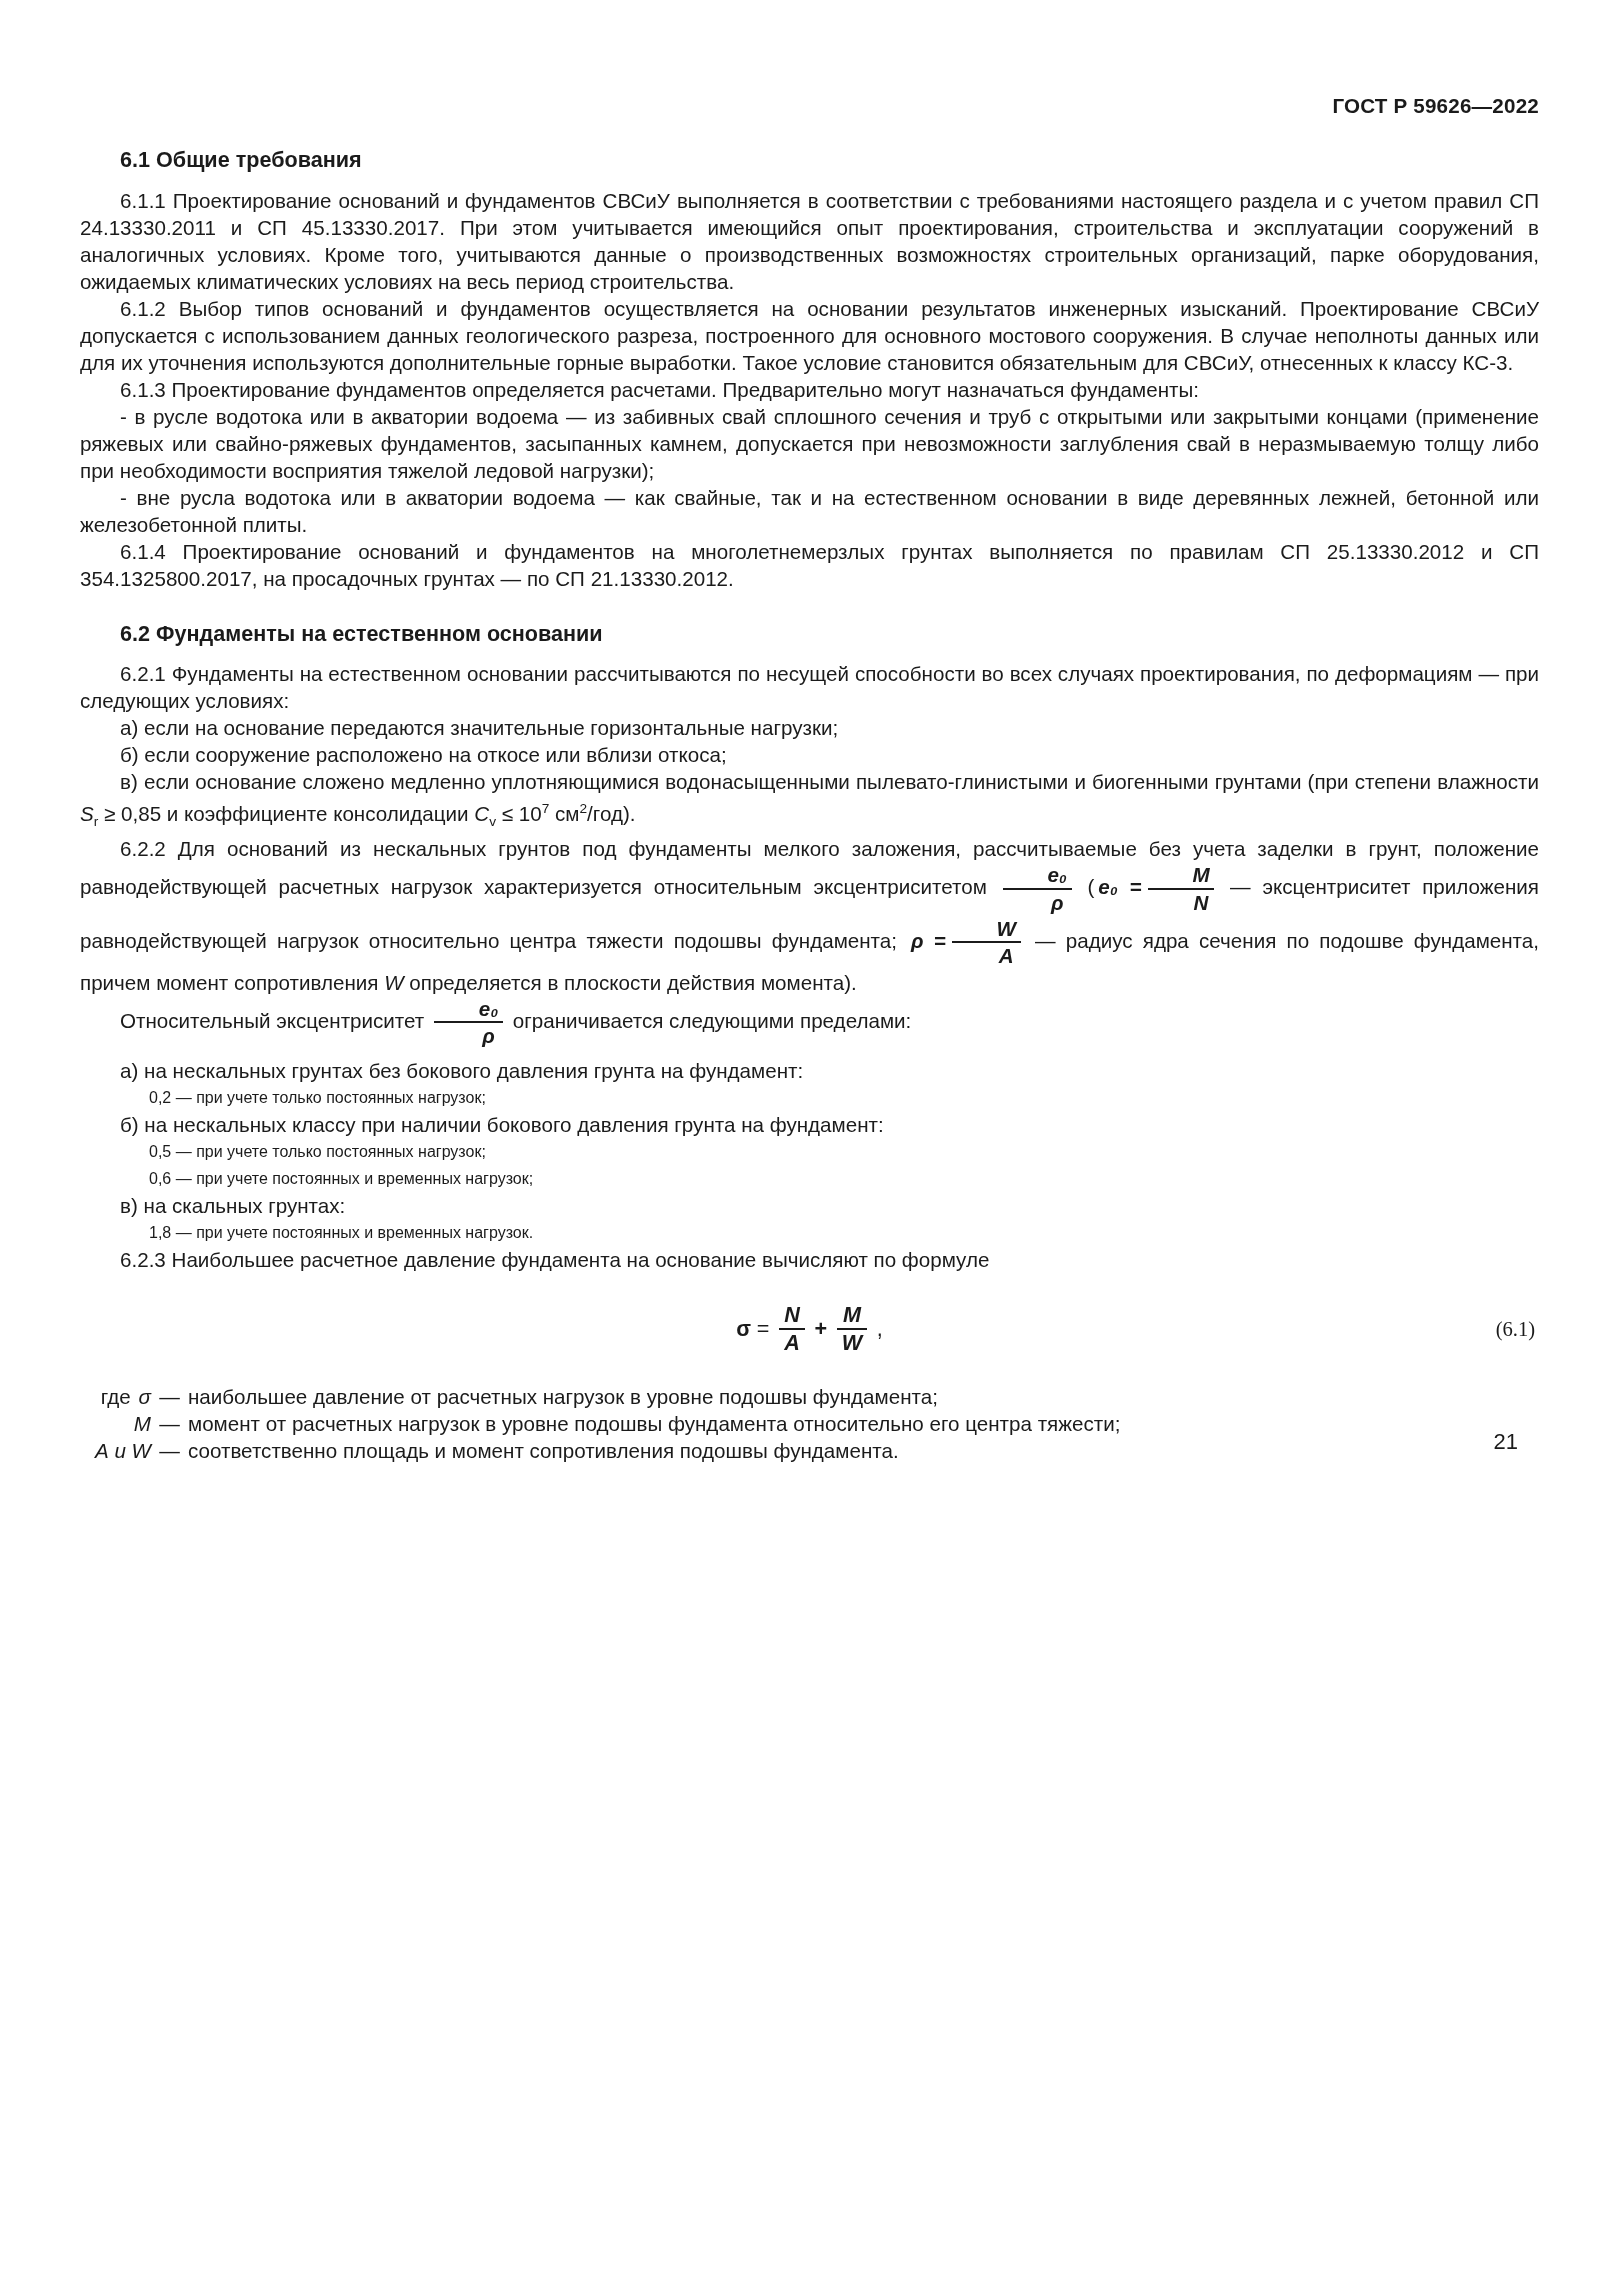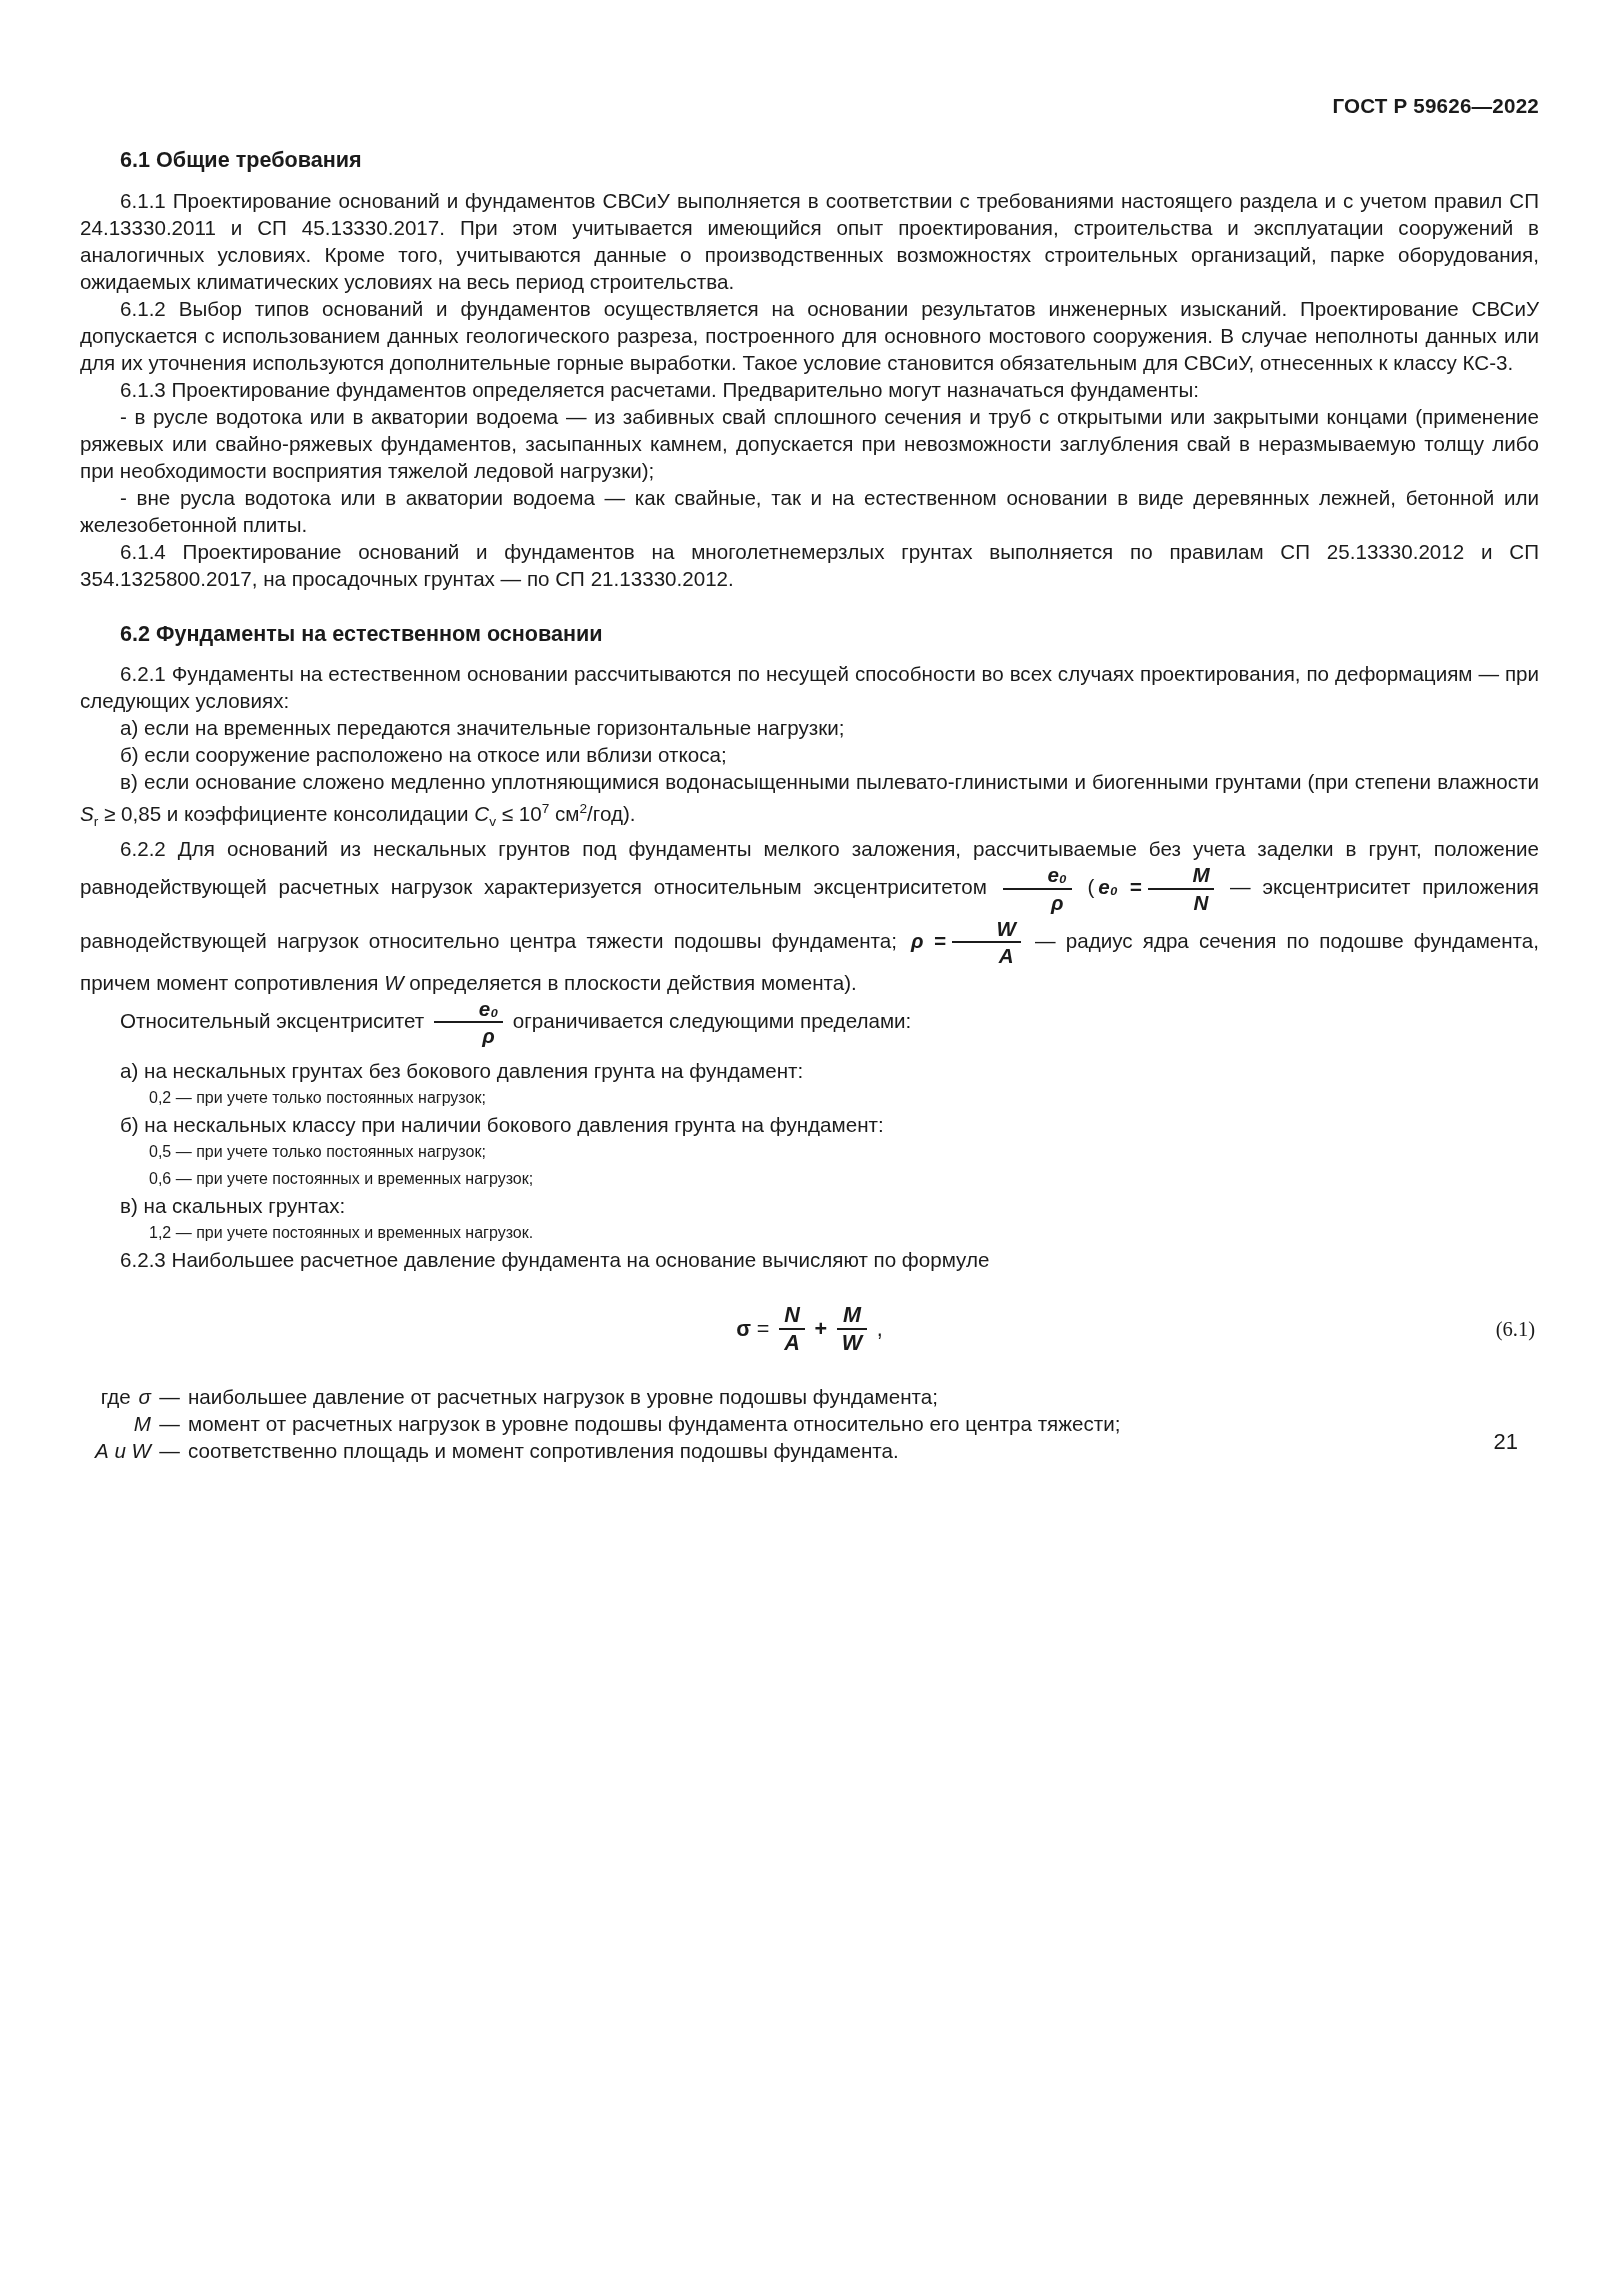--- a/index.html
+++ b/index.html
@@ -110,21 +110,21 @@
     <p class="body">6.1.1  Проектирование оснований и фундаментов СВСиУ выполняется в соответствии с требованиями настоящего раздела и с учетом правил СП 24.13330.2011 и СП 45.13330.2017. При этом учитывается имеющийся опыт проектирования, строительства и эксплуатации сооружений в аналогичных условиях. Кроме того, учитываются данные о производственных возможностях строительных организаций, парке оборудования, ожидаемых климатических условиях на весь период строительства.</p>
     <p class="body">6.1.2  Выбор типов оснований и фундаментов осуществляется на основании результатов инженерных изысканий. Проектирование СВСиУ допускается с использованием данных геологического разреза, построенного для основного мостового сооружения. В случае неполноты данных или для их уточнения используются дополнительные горные выработки. Такое условие становится обязательным для СВСиУ, отнесенных к классу КС-3.</p>
     <p class="body">6.1.3  Проектирование фундаментов определяется расчетами. Предварительно могут назначаться фундаменты:</p>
     <p class="body">- в русле водотока или в акватории водоема — из забивных свай сплошного сечения и труб с открытыми или закрытыми концами (применение ряжевых или свайно-ряжевых фундаментов, засыпанных камнем, допускается при невозможности заглубления свай в неразмываемую толщу либо при необходимости восприятия тяжелой ледовой нагрузки);</p>
     <p class="body">- вне русла водотока или в акватории водоема — как свайные, так и на естественном основании в виде деревянных лежней, бетонной или железобетонной плиты.</p>
     <p class="body">6.1.4  Проектирование оснований и фундаментов на многолетнемерзлых грунтах выполняется по правилам СП 25.13330.2012 и СП 354.1325800.2017, на просадочных грунтах — по СП 21.13330.2012.</p>
 
     <h2 class="sub">6.2  Фундаменты на естественном основании</h2>
 
     <p class="body">6.2.1  Фундаменты на естественном основании рассчитываются по несущей способности во всех случаях проектирования, по деформациям — при следующих условиях:</p>
-    <p class="body">а)  если на временных передаются значительные горизонтальные нагрузки;</p>
+    <p class="body">а)  если на основание передаются значительные горизонтальные нагрузки;</p>
     <p class="body">б)  если сооружение расположено на откосе или вблизи откоса;</p>
     <p class="body"><span>в)  если основание сложено медленно уплотняющимися водонасыщенными пылевато-глинистыми и биогенными грунтами (при степени влажности </span><span class="sym">S</span><sub>r</sub><span> ≥ 0,85 и коэффициенте консолидации </span><span class="sym">C</span><sub>v</sub><span> ≤ 10</span><sup>7</sup><span> см</span><sup>2</sup><span>/год).</span></p>
 
     <p class="body"><span>6.2.2  Для оснований из нескальных грунтов под фундаменты мелкого заложения, рассчитываемые без учета заделки в грунт, положение равнодействующей расчетных нагрузок характеризуется относительным эксцентриситетом </span><span class="frac bi">
           <span class="num">e₀</span>
           <span class="den">ρ</span>
         </span><span> (</span><span class="flhs">e₀ =</span><span class="frac bi">
           <span class="num">M</span>
           <span class="den">N</span>
         </span><span> — эксцентриситет приложения равнодействующей нагрузок относительно центра тяжести подошвы фундамента; </span><span class="flhs">ρ =</span><span class="frac bi">
@@ -137,21 +137,21 @@
           <span class="den">ρ</span>
         </span><span> ограничивается следующими пределами:</span></p>
 
     <div class="sp8"></div>
     <p class="body">а)  на нескальных грунтах без бокового давления грунта на фундамент:</p>
     <p class="sub-item">0,2 — при учете только постоянных нагрузок;</p>
     <p class="body">б)  на нескальных классу при наличии бокового давления грунта на фундамент:</p>
     <p class="sub-item">0,5 — при учете только постоянных нагрузок;</p>
     <p class="sub-item">0,6 — при учете постоянных и временных нагрузок;</p>
     <p class="body">в)  на скальных грунтах:</p>
-    <p class="sub-item">1,2 — при учете постоянных и временных нагрузок.</p>
+    <p class="sub-item">1,8 — при учете постоянных и временных нагрузок.</p>
     <p class="body">6.2.3  Наибольшее расчетное давление фундамента на основание вычисляют по формуле</p>
 
     <div class="eq-row">
       <span class="eq-inner">
           <span class="eq-sigma">σ</span>
           <span>=</span>
           <span class="frac bi">
             <span class="num">N</span>
             <span class="den">A</span>
           </span>

